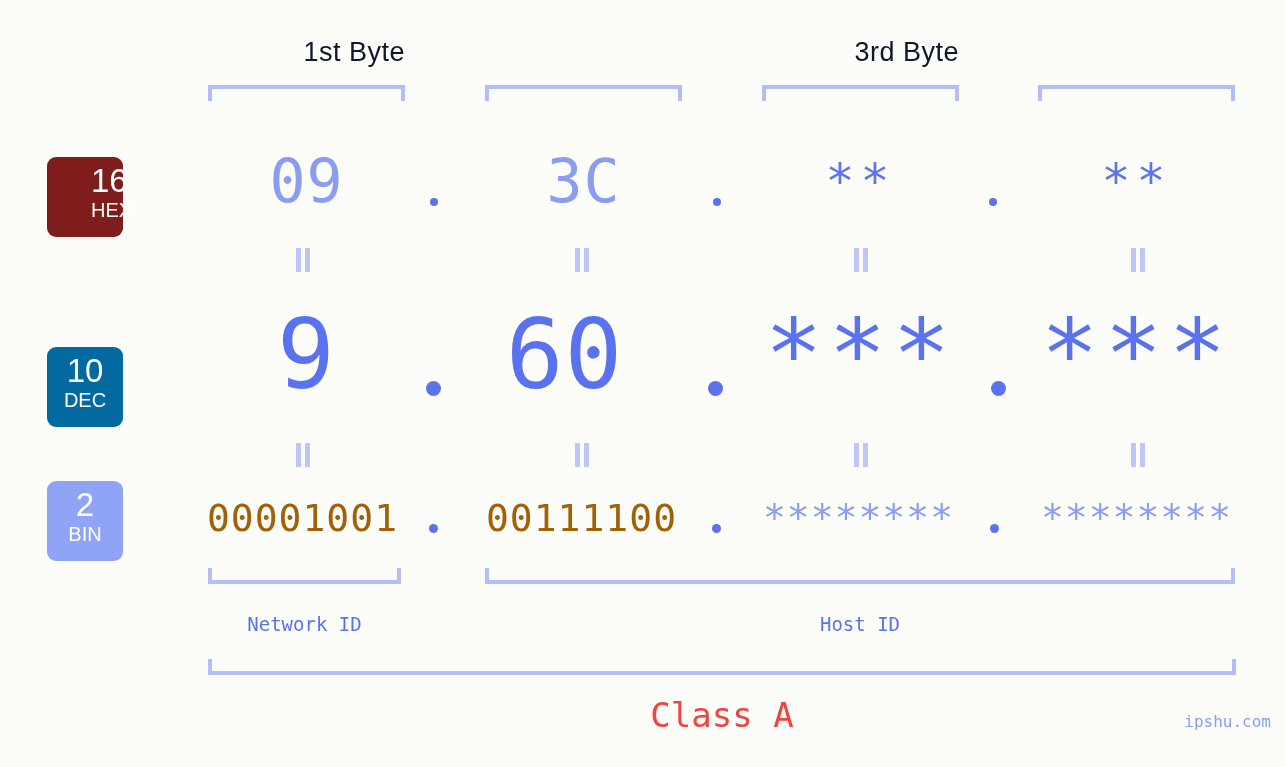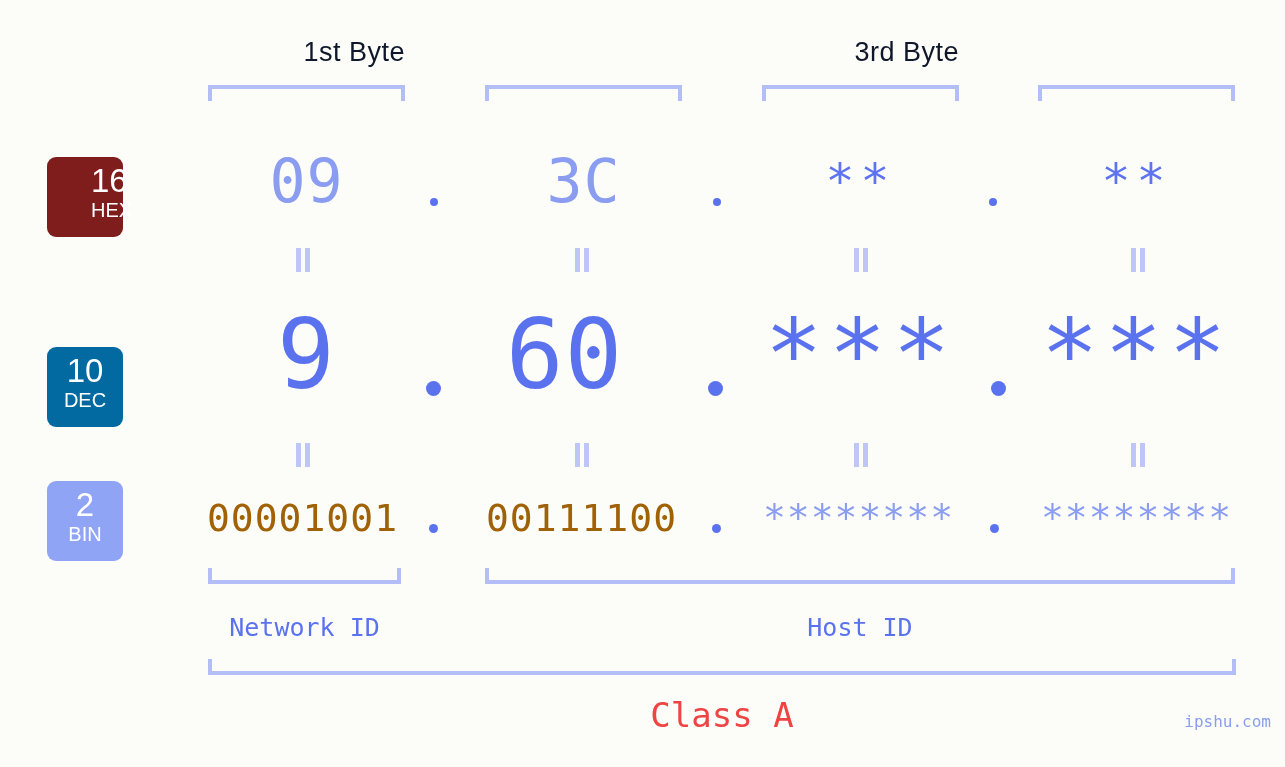--- a/index.html
+++ b/index.html
@@ -158,21 +158,21 @@
     border-bottom: 4px solid #b3bdf7;
     border-left: 4px solid #b3bdf7;
     border-right: 4px solid #b3bdf7;
     box-sizing: border-box;
   }
 
   .id-label {
     position: absolute;
     text-align: center;
     font-family: "DejaVu Sans Mono", monospace;
-    font-size: 25px;
+    font-size: 19px;
     color: #5b72ef;
     white-space: nowrap;
   }
 
   .class-label {
     position: absolute;
     text-align: center;
     font-family: "DejaVu Sans Mono", monospace;
     font-size: 34px;
     color: #ef4444;

